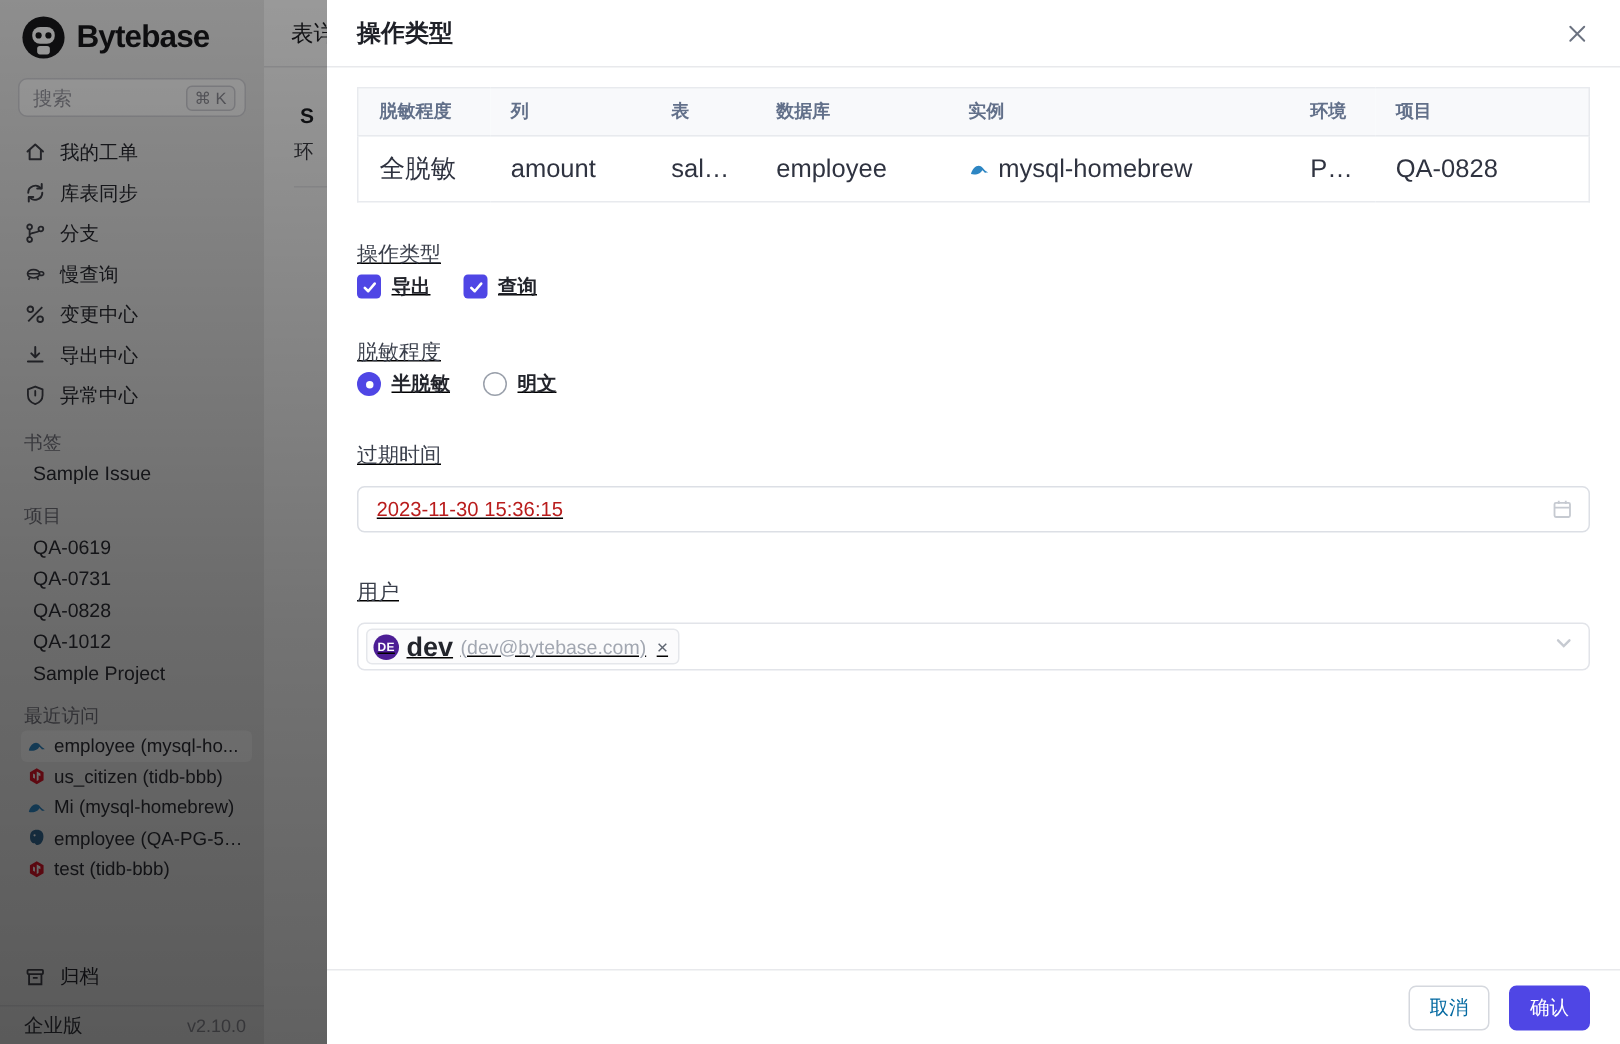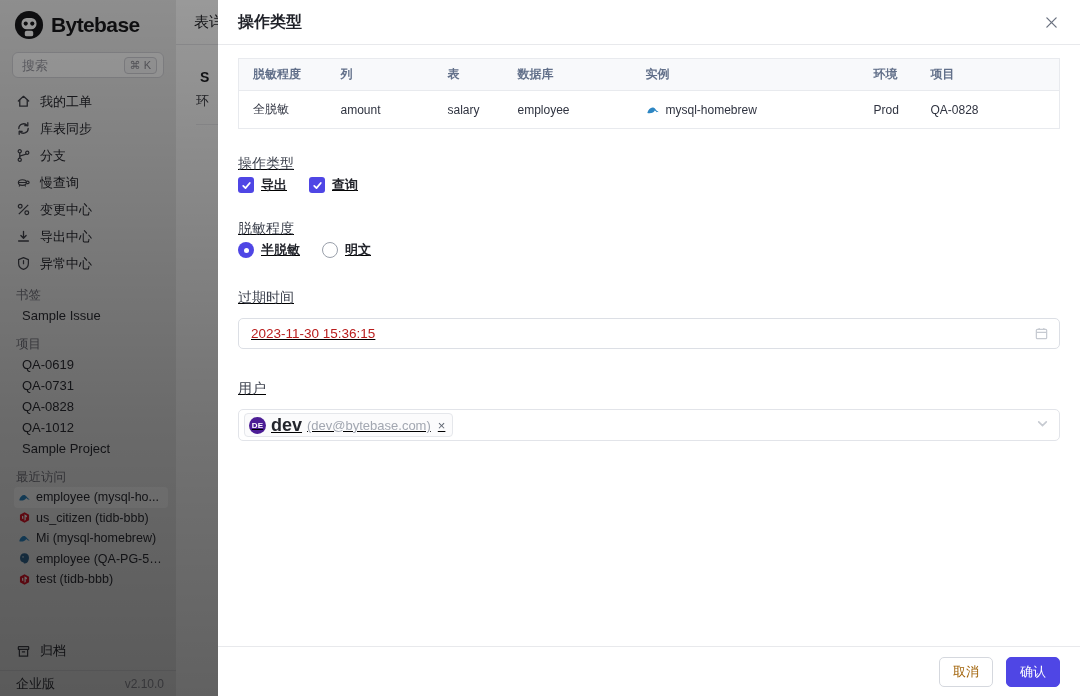--- a/index.html
+++ b/index.html
@@ -62,21 +62,21 @@
                 padding:0 18px 0 20px; flex:0 0 auto; }
   .modal-title { font-size:16px; font-weight:700; color:#1f2128; }
   .modal-close { margin-left:auto; width:22px; height:22px; display:flex; align-items:center;
                  justify-content:center; cursor:pointer; }
   .modal-close svg { width:13px; height:13px; }
   .modal-body { flex:1; padding:13px 20px 0 20px; overflow:hidden; }
 
   table.mask-table { width:100%; border-collapse:collapse; table-layout:fixed; border:1px solid #e8eaee; }
   .mask-table th { background:#f8f9fb; font-size:12px; font-weight:600; color:#62708a; text-align:left;
                    padding:7px 12px 7px 14px; border-bottom:1px solid #e8eaee; white-space:nowrap; }
-  .mask-table td { font-size:12px; color:#2f3340; padding:10px 12px 10px 14px; white-space:nowrap;
+  .mask-table td { font-size:17px; color:#2f3340; padding:10px 12px 10px 14px; white-space:nowrap;
                    overflow:hidden; text-overflow:ellipsis; }
   .cell-engine { display:flex; align-items:center; gap:6px; }
   .cell-engine svg { width:14px; height:14px; flex:0 0 auto; }
 
   .sect { margin-top:26px;text-decoration:underline; }
   .sect-label { font-size:14px; color:#3a3f4b; }
   .opt-row { display:flex; align-items:center; gap:22px; margin-top:3px; }
   .opt { display:flex; align-items:center; gap:7px; cursor:pointer; }
   .opt-label { font-size:13px; font-weight:600; color:#23252c; }
   .cb-box { width:16px; height:16px; border-radius:3px; background:#4f46e5; display:flex;
@@ -104,21 +104,21 @@
   .user-name { font-size:18px; font-weight:600; color:#23252c; }
   .user-email { font-size:13px; color:#a2a7b1; }
   .tag-remove { font-size:13px; color:#5f6672; margin-left:2px; cursor:pointer; line-height:1; }
   .select-chevron { margin-left:auto; }
   .select-chevron svg { width:13px; height:13px; }
 
   .modal-foot { flex:0 0 auto; height:50px; border-top:1px solid #e8e9ec; display:flex; align-items:center;
                 justify-content:flex-end; gap:13px; padding:0 20px; }
   .btn { height:30px; padding:0 13px; border-radius:5px; font-size:13px; display:flex; align-items:center;
          cursor:pointer; font-family:inherit; }
-  .btn-cancel { background:#fff; border:1px solid #d5d8de; color:#a16207; }
+  .btn-cancel { background:#fff; border:1px solid #d5d8de; color:#0369a1; }
   .btn-confirm { background:#4f46e5; border:1px solid #4f46e5; color:#fff; }
 </style>
 </head>
 <body>
 
 <div class="stage">
 
   <div class="sidebar">
     <div class="logo-row">
       <svg class="logo-mark" viewBox="0 0 32 32">

